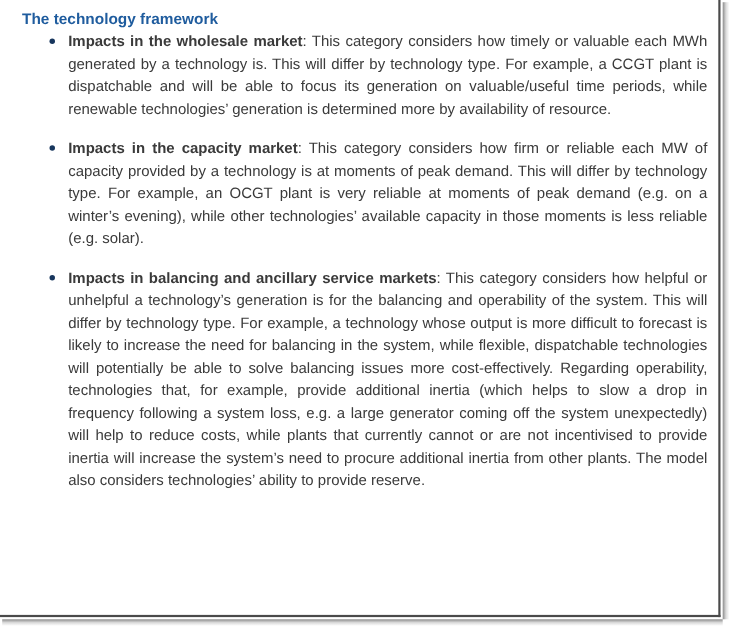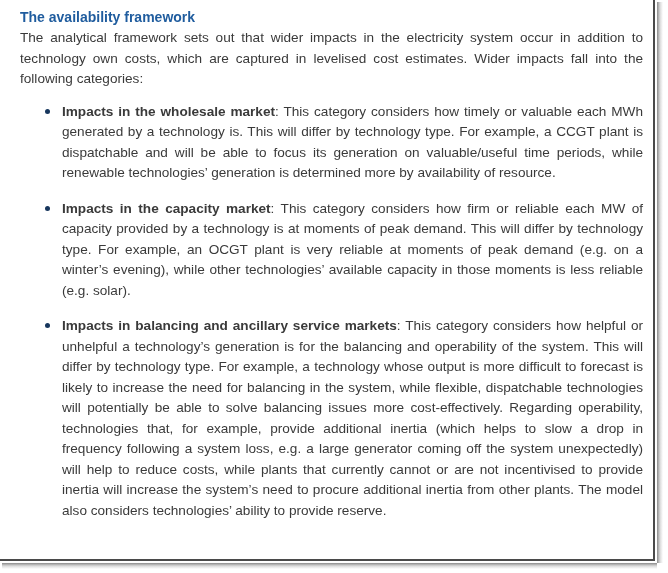--- a/index.html
+++ b/index.html
@@ -76,23 +76,22 @@
   }
   .lead { font-weight: bold; }
 </style>
 </head>
 <body>
 
 <div class="canvas">
   <div class="page">
     <div class="content">
 
-      <div class="heading">The availability framework</div>
+      <div class="heading">The technology framework</div>
 
-      <p class="intro">The analytical framework sets out that wider impacts in the electricity system occur in addition to technology own costs, which are captured in levelised cost estimates. Wider impacts fall into the following categories:</p>
 
       <ul class="bullet-list">
 
         <li>
           <span class="bullet-dot"></span>
           <span class="lead">Impacts in the wholesale market</span><span>: This category considers how timely or valuable each MWh generated by a technology is. This will differ by technology type. For example, a CCGT plant is dispatchable and will be able to focus its generation on valuable/useful time periods, while renewable technologies’ generation is determined more by availability of resource.</span>
         </li>
 
         <li>
           <span class="bullet-dot"></span>

